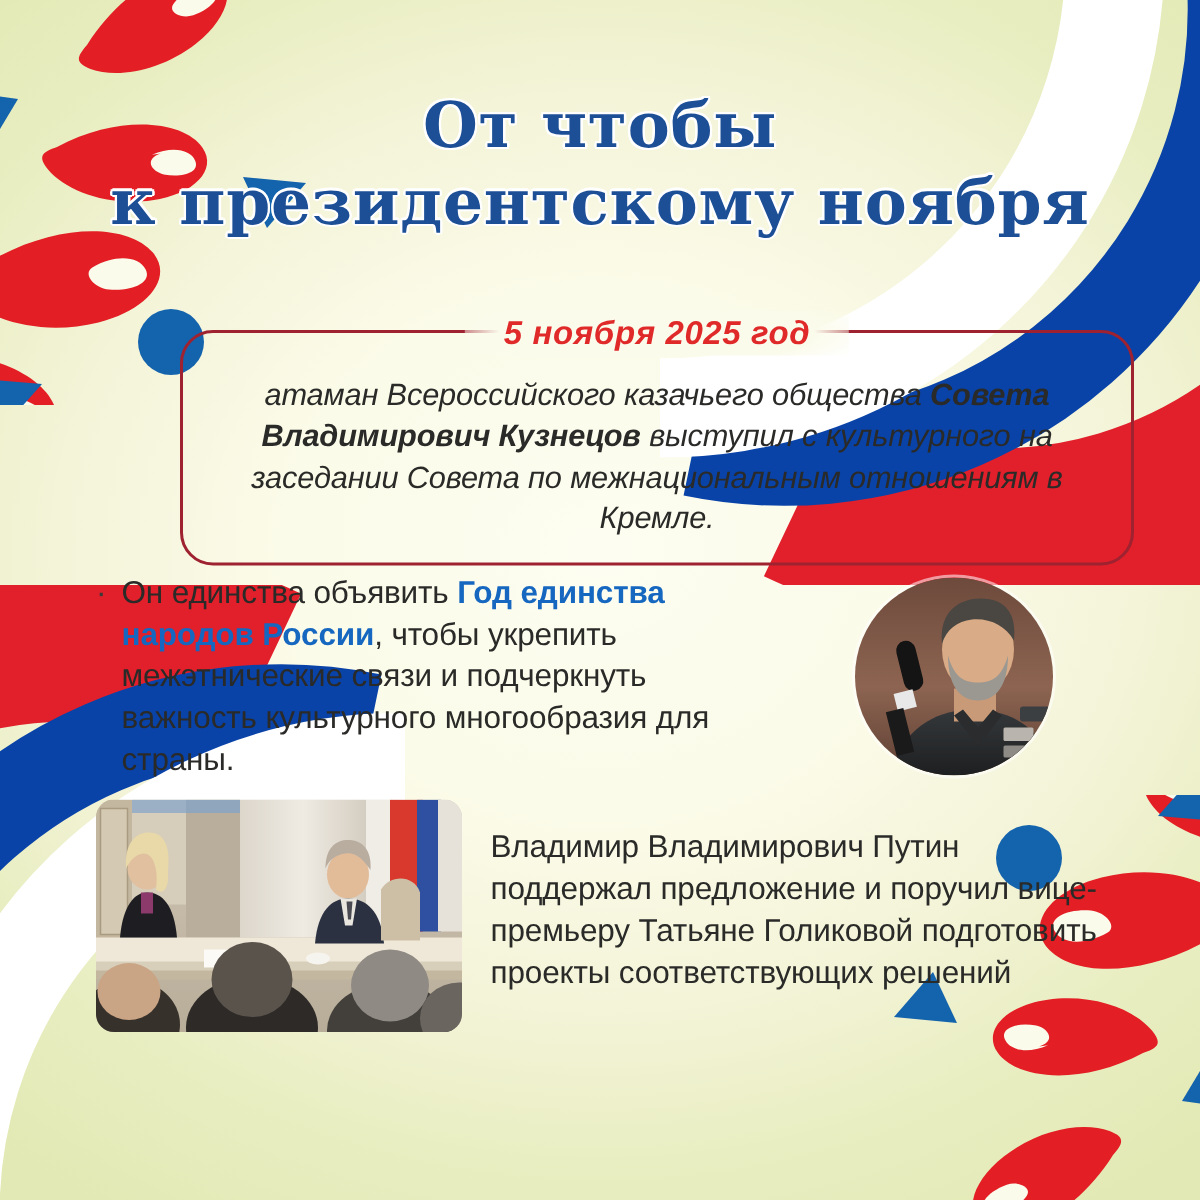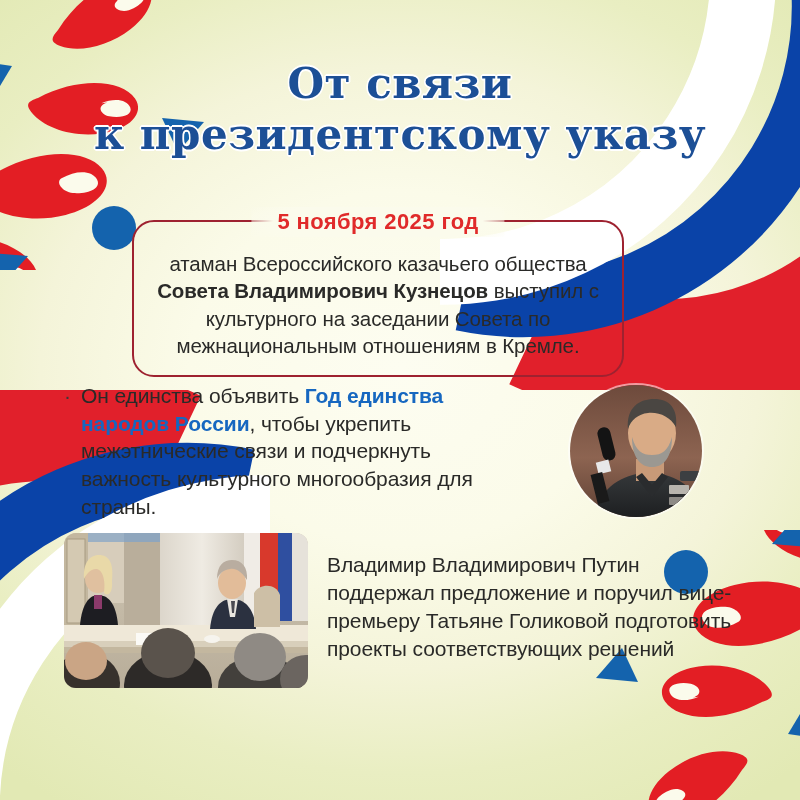--- a/index.html
+++ b/index.html
@@ -57,24 +57,25 @@
       0 1.6px 0 #ffffff, 0 -1.6px 0 #ffffff,
       1.2px 1.2px 0 #ffffff, -1.2px 1.2px 0 #ffffff,
       1.2px -1.2px 0 #ffffff, -1.2px -1.2px 0 #ffffff;
   }
   .title-line-1 { font-size: 42px; }
   .title-line-2 { font-size: 42px; margin-top: 6px; }
 
   
   .callout-wrap {
     position: absolute;
-    left: 132px;
+    left: 120px;
     top: 220px;
-    width: 492px;
-    z-index: 6;
+    width: 636px;
+    z-index: 6;
+    font-style: italic;
   }
   .callout-box {
     position: relative;
     border: 2.2px solid #9e2230;
     border-radius: 22px;
     background: transparent;
     padding: 28px 22px 16px;
     box-sizing: border-box;
   }
   .date-badge {
@@ -242,22 +243,22 @@
     </g>
     <g>
       <path d="M2,90 L46,96 L16,146 Z" fill="#1463ad"></path>
       <path d="M196,148 L238,152 L212,182 Z" fill="#1463ad"></path>
       <circle cx="148" cy="258" r="22" fill="#1463ad"></circle>
       <path d="M14,282 L62,286 L30,322 Z" fill="#1463ad"></path>
     </g>
   </svg>
 
   <div class="title-block">
-    <div class="title-line title-line-1">От связи</div>
-    <div class="title-line title-line-2">к президентскому указу</div>
+    <div class="title-line title-line-1">От чтобы</div>
+    <div class="title-line title-line-2">к президентскому ноября</div>
   </div>
 
   <div class="callout-wrap">
     <div class="callout-box">
       <div class="date-badge">5 ноября 2025 год</div>
       <div class="callout-text">
         <span>атаман Всероссийского казачьего общества </span><b>Совета Владимирович Кузнецов</b><span> выступил с культурного на заседании Совета по межнациональным отношениям в Кремле.</span>
       </div>
     </div>
   </div>

